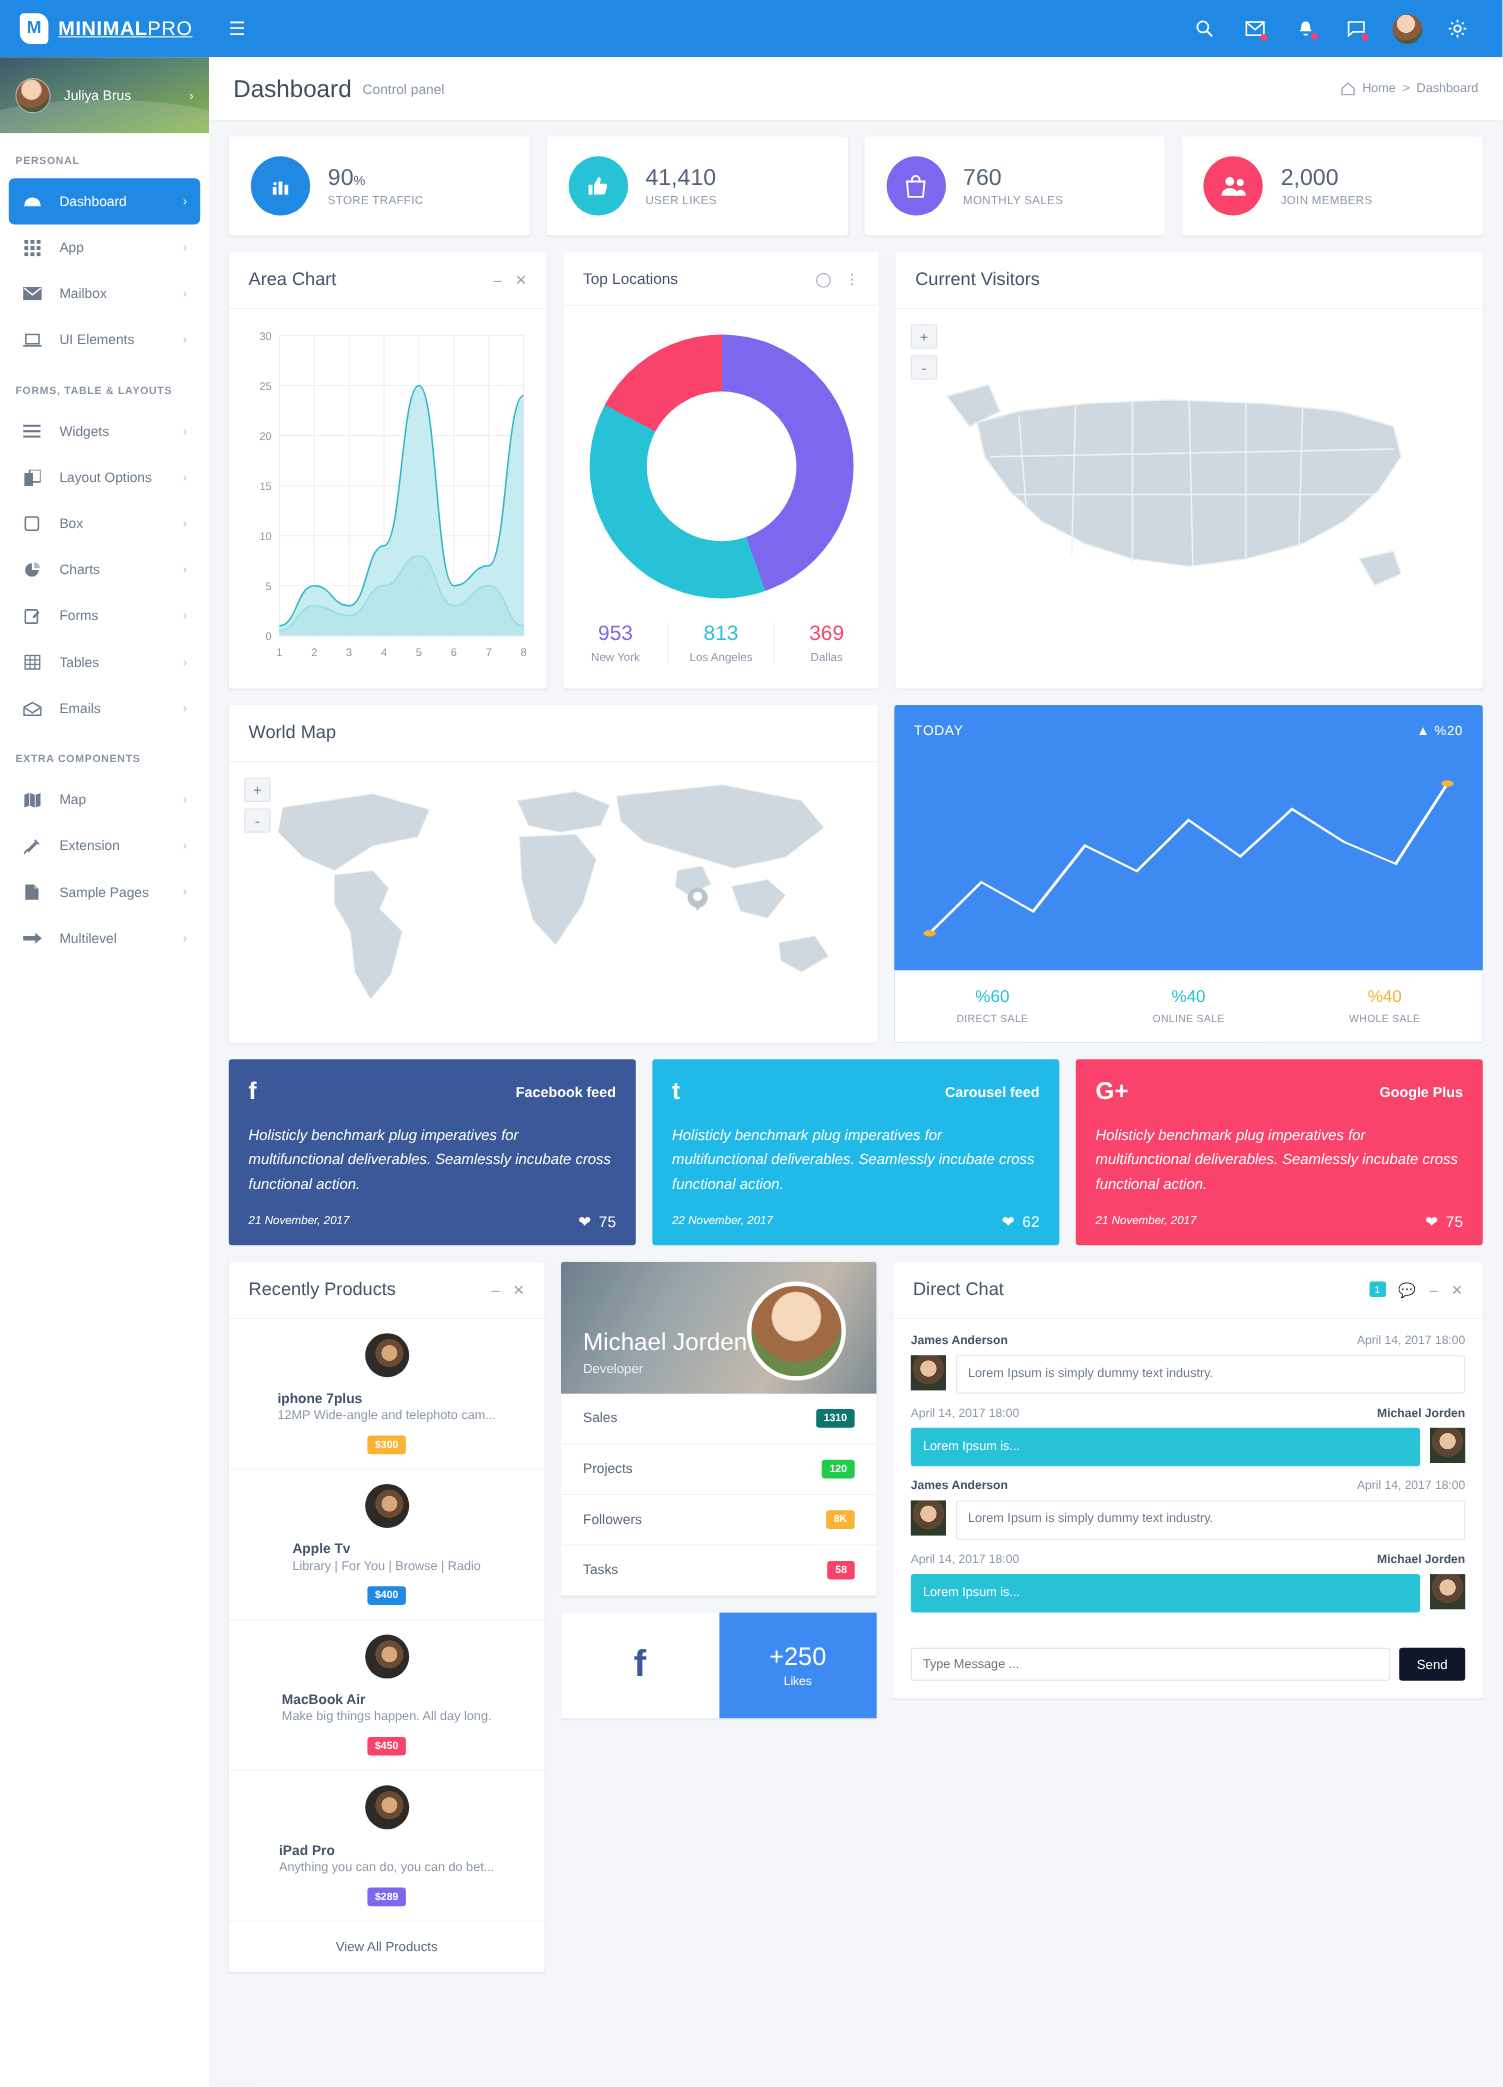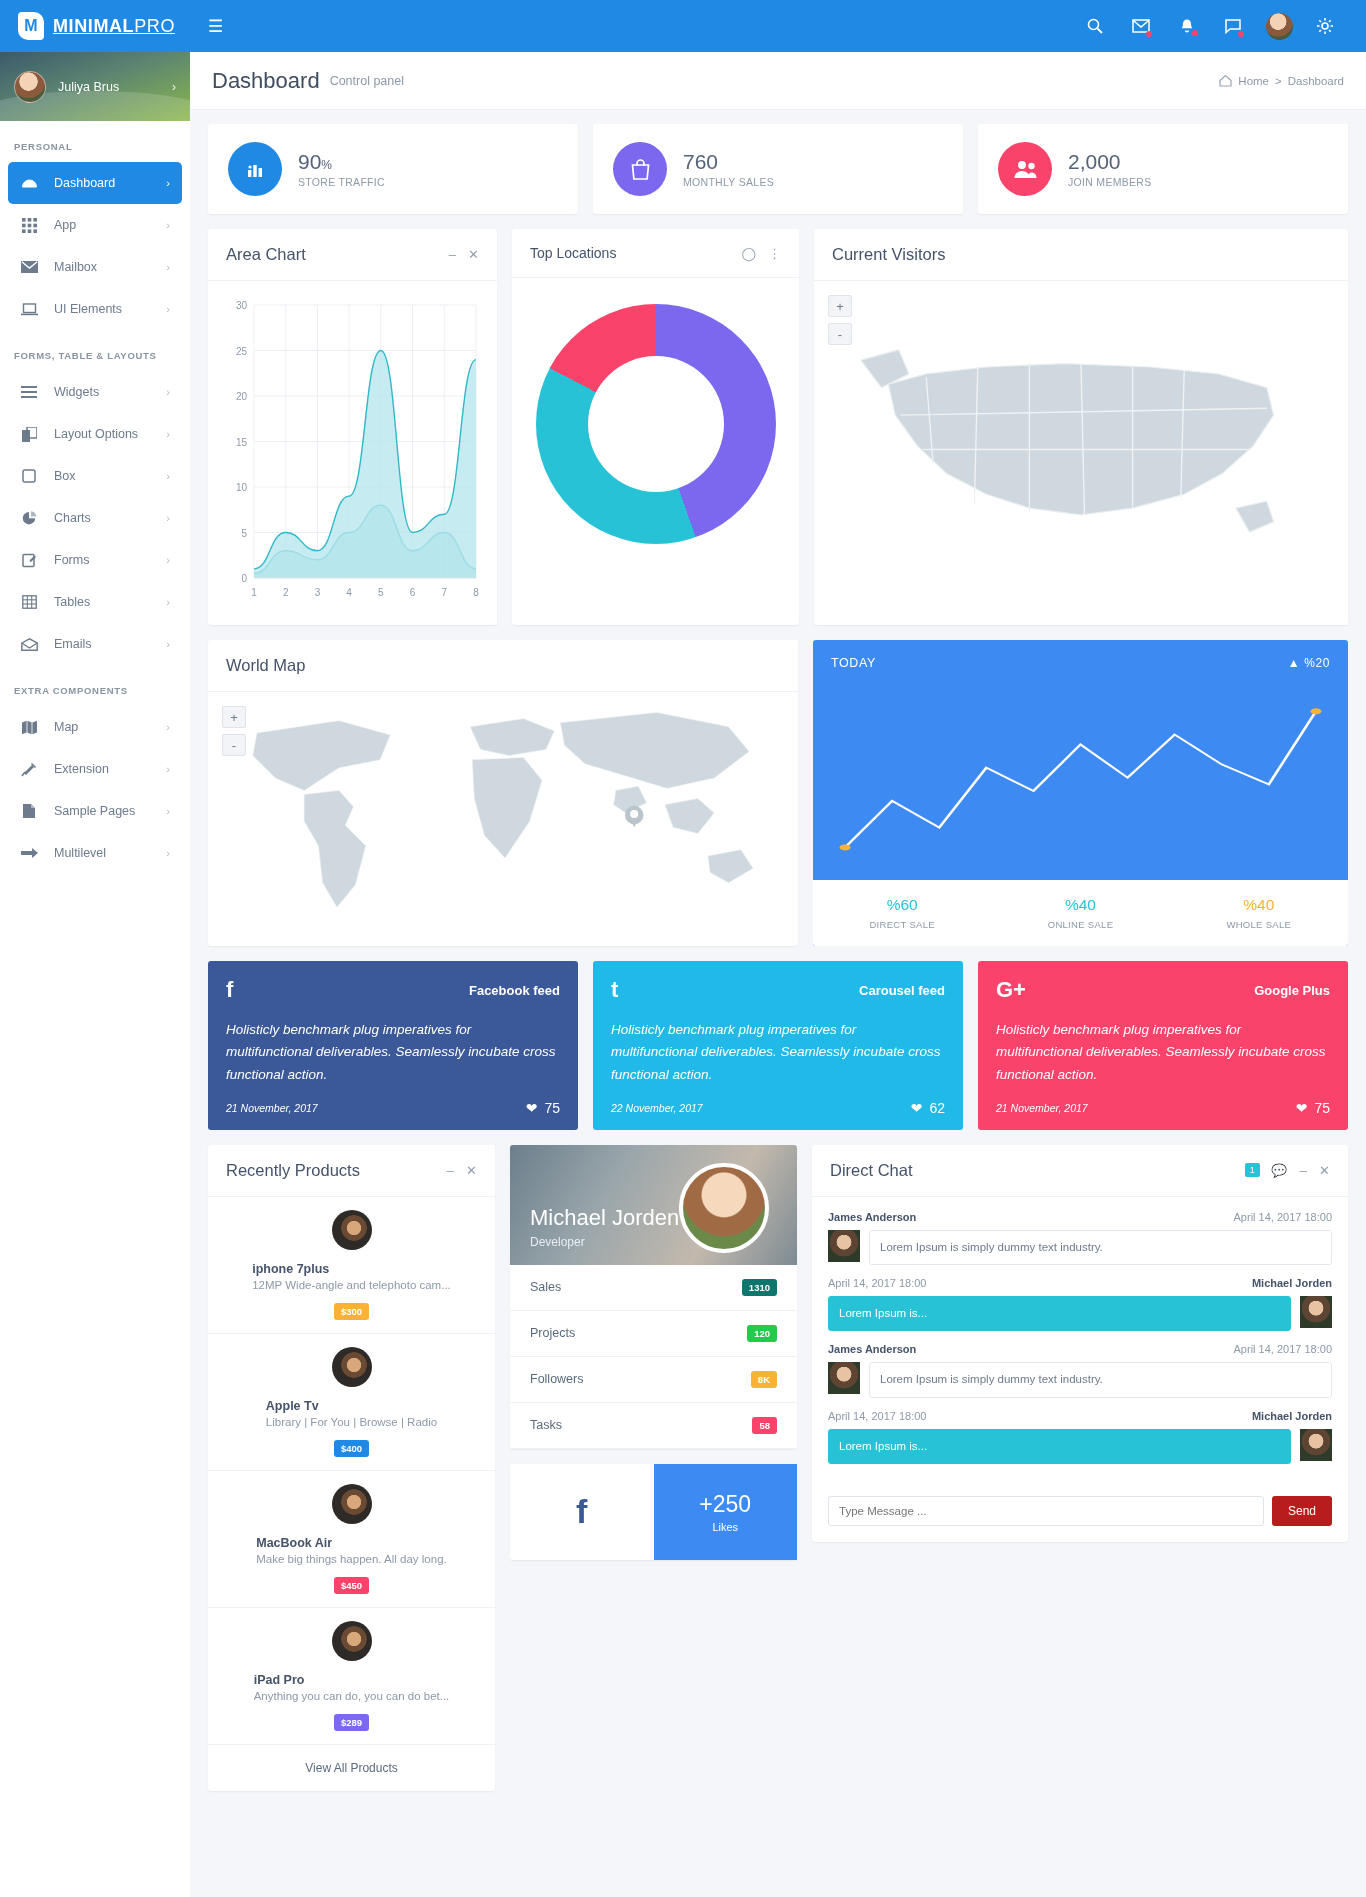--- a/index.html
+++ b/index.html
@@ -173,21 +173,21 @@
   .cmeta.right .when{ order:1; }
   .cmsg{ display:flex; gap:9px; align-items:flex-start; margin-bottom:12px; }
   .cav{ width:32px;height:32px;flex:0 0 32px;
     background:radial-gradient(circle at 50% 38%,#e8c3a2 0 28%,#5d4433 30% 55%,#2f3b2a 57%); }
   .bub{ flex:1; border:1px solid #e4e8ee; border-radius:3px; padding:8px 10px; font-size:11.5px; color:#6d7b8d; line-height:1.5; }
   .bub.teal{ background:#27c2d6; border-color:#27c2d6; color:#fff; }
   .cmsg.right{ flex-direction:row-reverse; }
   .chat-foot{ display:flex; gap:8px; padding:10px 16px 16px; }
   .chat-input{ flex:1; border:1px solid #dfe4ea; border-radius:3px; padding:8px 10px; font-size:11.5px;
     color:#8d99a8; font-family:inherit; outline:none; }
-  .send{ background:#b91c1c; color:#fff; border:none; border-radius:3px; padding:0 16px; font-size:12px; cursor:pointer; font-family:inherit; }
+  .send{ background:#0f172a; color:#fff; border:none; border-radius:3px; padding:0 16px; font-size:12px; cursor:pointer; font-family:inherit; }
   .cbadge{ background:#27c2d6; color:#fff; font-size:9px; padding:2px 5px; border-radius:2px; }
 </style>
 </head>
 <body>
 
 <div class="app">
 
   <aside class="sidebar">
     <div class="brand">
       <div class="brand-logo">M</div>
@@ -448,20 +448,32 @@
                   <rect x="4" y="12" width="3.4" height="7"></rect>
                   <rect x="9.3" y="7" width="3.4" height="12"></rect>
                   <rect x="14.6" y="10" width="3.4" height="9"></rect>
                   <circle cx="6" cy="9" r="1.6"></circle>
                 </g>
               </svg>
             </div>
             <div>
               <div class="stat-val"><span>90</span><small>%</small></div>
               <div class="stat-lbl">STORE TRAFFIC</div>
+            </div>
+          </div>
+          <div class="card stat">
+            <div class="stat-circle" style="background:#27c2d6">
+              <svg width="23" height="23" viewBox="0 0 23 23">
+                <path d="M8 10 L12 3 c1.8 0 2.4 1.2 2 3 l-.7 3h5c1.3 0 2 1 1.7 2.2l-1.6 6c-.2 1-.9 1.6-2 1.6H8z" fill="#fff"></path>
+                <rect x="3" y="10" width="3.6" height="9" fill="#fff"></rect>
+              </svg>
+            </div>
+            <div>
+              <div class="stat-val"><span>41,410</span><small></small></div>
+              <div class="stat-lbl">USER LIKES</div>
             </div>
           </div>
           <div class="card stat">
             <div class="stat-circle" style="background:#7b68ee">
               <svg width="21" height="23" viewBox="0 0 21 23">
                 <path d="M2.5 7h16l-1.4 14H3.9z" fill="none" stroke="#fff" stroke-width="1.7"></path>
                 <path d="M7 8V5.5a3.5 3.5 0 0 1 7 0V8" fill="none" stroke="#fff" stroke-width="1.7"></path>
               </svg>
             </div>
             <div>
@@ -540,20 +552,34 @@
           <div class="chead chead-sm">
             <h3>Top Locations</h3>
             <div class="chead-tools">
               <span>◯</span>
               <span>⋮</span>
             </div>
           </div>
           <div class="donutwrap">
             <div class="donut" id="donut" style="background: conic-gradient(rgb(123, 104, 238) 0deg, rgb(123, 104, 238) 160.693deg, rgb(39, 194, 214) 160.693deg, rgb(39, 194, 214) 297.78deg, rgb(249, 67, 107) 297.78deg, rgb(249, 67, 107) 360deg);"></div>
           </div>
+          <div class="loc-stats" id="loc-stats">
+              <div class="loc">
+                <div class="loc-num" style="color:#7b68ee">953</div>
+                <div class="loc-name">New York</div>
+              </div>
+              <div class="loc">
+                <div class="loc-num" style="color:#27c2d6">813</div>
+                <div class="loc-name">Los Angeles</div>
+              </div>
+              <div class="loc">
+                <div class="loc-num" style="color:#f9436b">369</div>
+                <div class="loc-name">Dallas</div>
+              </div>
+            </div>
         </div>
 
         <div class="card" style="flex:1;">
           <div class="chead">
             <h3>Current Visitors</h3>
           </div>
           <div class="mapbody" style="height:344px;">
             <div class="mapbtns">
               <div class="mapbtn">+</div>
               <div class="mapbtn">-</div>

